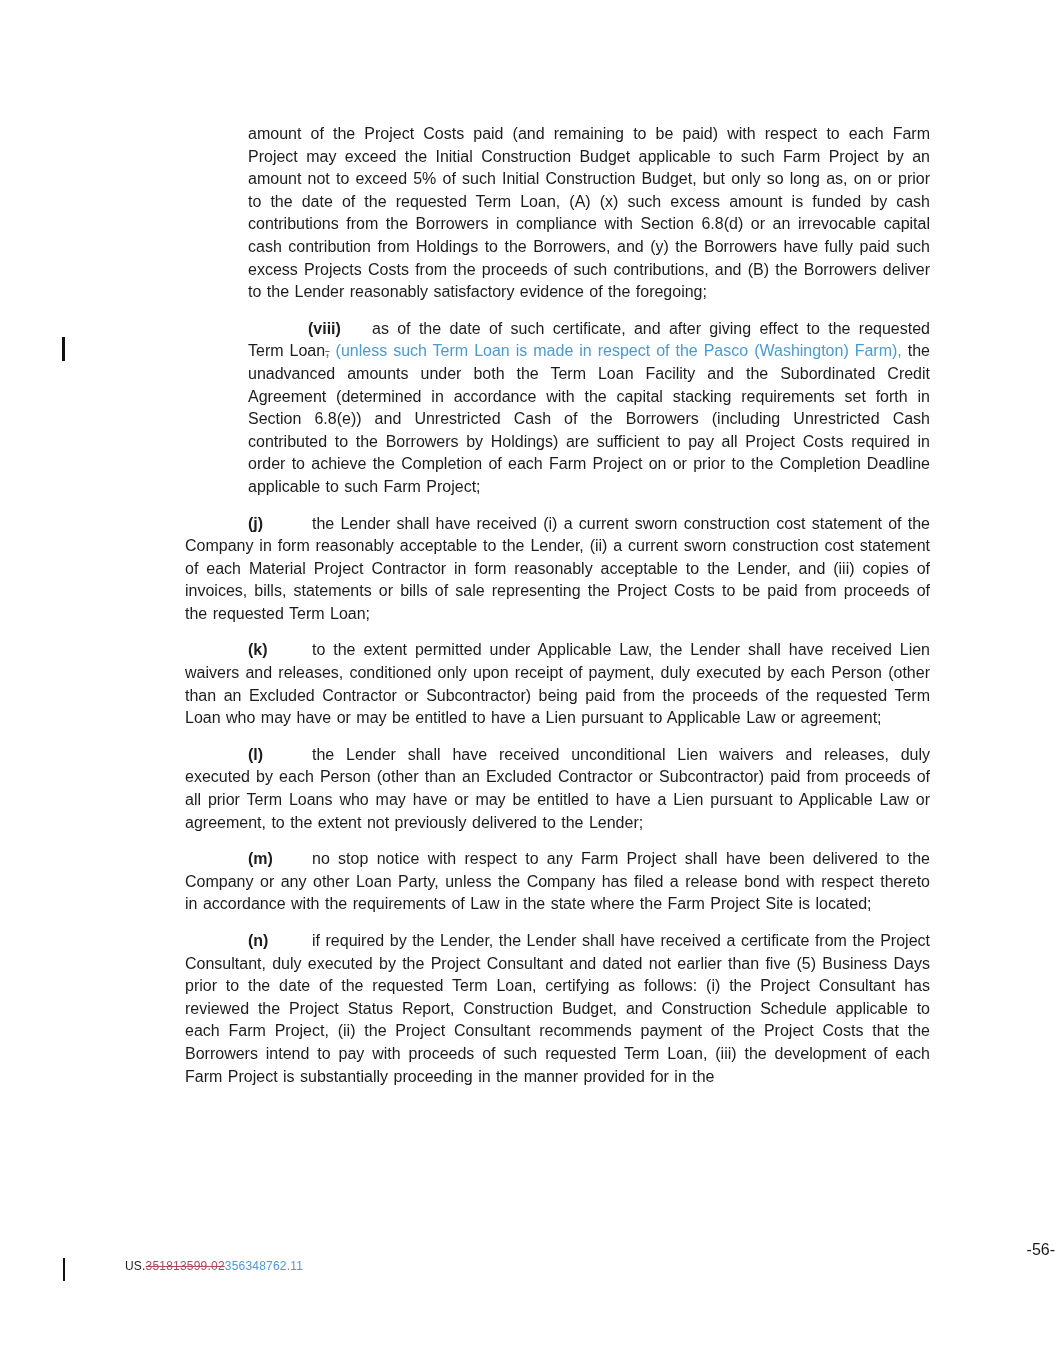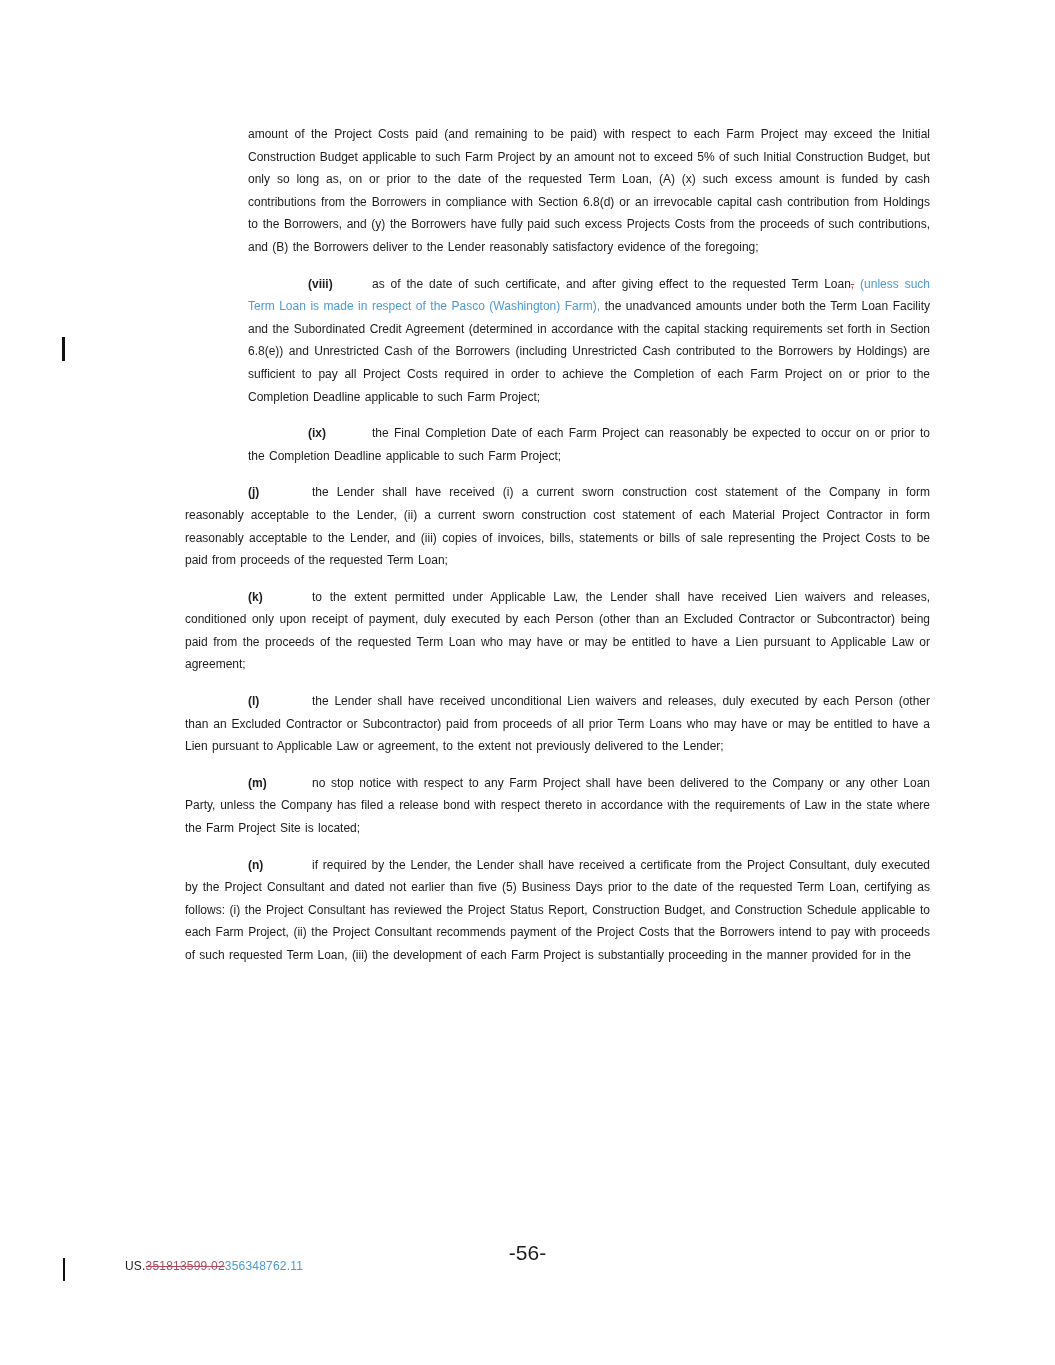--- a/index.html
+++ b/index.html
@@ -16,21 +16,21 @@
     font-family: "Liberation Sans", sans-serif;
     color: var(--text-color, #1c1c1c);
   }
   .content {
     position: absolute;
     top: 123px;
     left: 0;
     width: 1055px;
   }
   .para {
-    font-size: 12px;
+    font-size: 16px;
     line-height: 22.6px;
     text-align: justify;
     margin: 0 0 14px 0;
     word-spacing: 1px;
   }
   .lvl2 {
     margin-left: 248px;
     width: 682px;
   }
   .lvl1 {
@@ -56,22 +56,22 @@
     position: absolute;
     background: #111111;
   }
   .change-bar.bar-viii { left: 62px; top: 337px; width: 3px; height: 24px; }
   .change-bar.bar-footer { left: 63px; top: 1258px; width: 2px; height: 23px; }
   .page-number {
     position: absolute;
     top: 1241px;
     left: 0;
     width: 1055px;
-    text-align: center;
-    font-size: 21px;
+    text-align: right;
+    font-size: 16px;
   }
   .footer-id {
     position: absolute;
     top: 1259px;
     left: 125px;
     font-size: 12px;
     letter-spacing: 0.2px;
   }
 </style>
 </head>
@@ -81,21 +81,20 @@
 
   <div class="change-bar bar-viii"></div>
   <div class="change-bar bar-footer"></div>
 
   <div class="content">
 
     <p class="para lvl2"><span>amount of the Project Costs paid (and remaining to be paid) with respect to each Farm Project may exceed the Initial Construction Budget applicable to such Farm Project by an amount not to exceed 5% of such Initial Construction Budget, but only so long as, on or prior to the date of the requested Term Loan, (A) (x) such excess amount is funded by cash contributions from the Borrowers in compliance with Section 6.8(d) or an irrevocable capital cash contribution from Holdings to the Borrowers, and (y) the Borrowers have fully paid such excess Projects Costs from the proceeds of such contributions, and (B) the Borrowers deliver to the Lender reasonably satisfactory evidence of the foregoing;</span></p>
 
     <p class="para lvl2 labeled"><span class="plabel">(viii)</span><span>as of the date of such certificate, and after giving effect to the requested Term Loan</span><span class="del">,</span><span class="ins"> (unless such Term Loan is made in respect of the Pasco (Washington) Farm),</span><span> the unadvanced amounts under both the Term Loan Facility and the Subordinated Credit Agreement (determined in accordance with the capital stacking requirements set forth in Section 6.8(e)) and Unrestricted Cash of the Borrowers (including Unrestricted Cash contributed to the Borrowers by Holdings) are sufficient to pay all Project Costs required in order to achieve the Completion of each Farm Project on or prior to the Completion Deadline applicable to such Farm Project;</span></p>
 
-    <p class="para lvl2 labeled"><span class="plabel">(ix)</span><span>the Final Completion Date of each Farm Project can reasonably be expected to occur on or prior to the Completion Deadline applicable to such Farm Project;</span></p>
 
 
     <p class="para lvl1 labeled"><span class="plabel">(j)</span><span>the Lender shall have received (i) a current sworn construction cost statement of the Company in form reasonably acceptable to the Lender, (ii) a current sworn construction cost statement of each Material Project Contractor in form reasonably acceptable to the Lender, and (iii) copies of invoices, bills, statements or bills of sale representing the Project Costs to be paid from proceeds of the requested Term Loan;</span></p>
 
     <p class="para lvl1 labeled"><span class="plabel">(k)</span><span>to the extent permitted under Applicable Law, the Lender shall have received Lien waivers and releases, conditioned only upon receipt of payment, duly executed by each Person (other than an Excluded Contractor or Subcontractor) being paid from the proceeds of the requested Term Loan who may have or may be entitled to have a Lien pursuant to Applicable Law or agreement;</span></p>
 
     <p class="para lvl1 labeled"><span class="plabel">(l)</span><span>the Lender shall have received unconditional Lien waivers and releases, duly executed by each Person (other than an Excluded Contractor or Subcontractor) paid from proceeds of all prior Term Loans who may have or may be entitled to have a Lien pursuant to Applicable Law or agreement, to the extent not previously delivered to the Lender;</span></p>
 
     <p class="para lvl1 labeled"><span class="plabel">(m)</span><span>no stop notice with respect to any Farm Project shall have been delivered to the Company or any other Loan Party, unless the Company has filed a release bond with respect thereto in accordance with the requirements of Law in the state where the Farm Project Site is located;</span></p>
 

